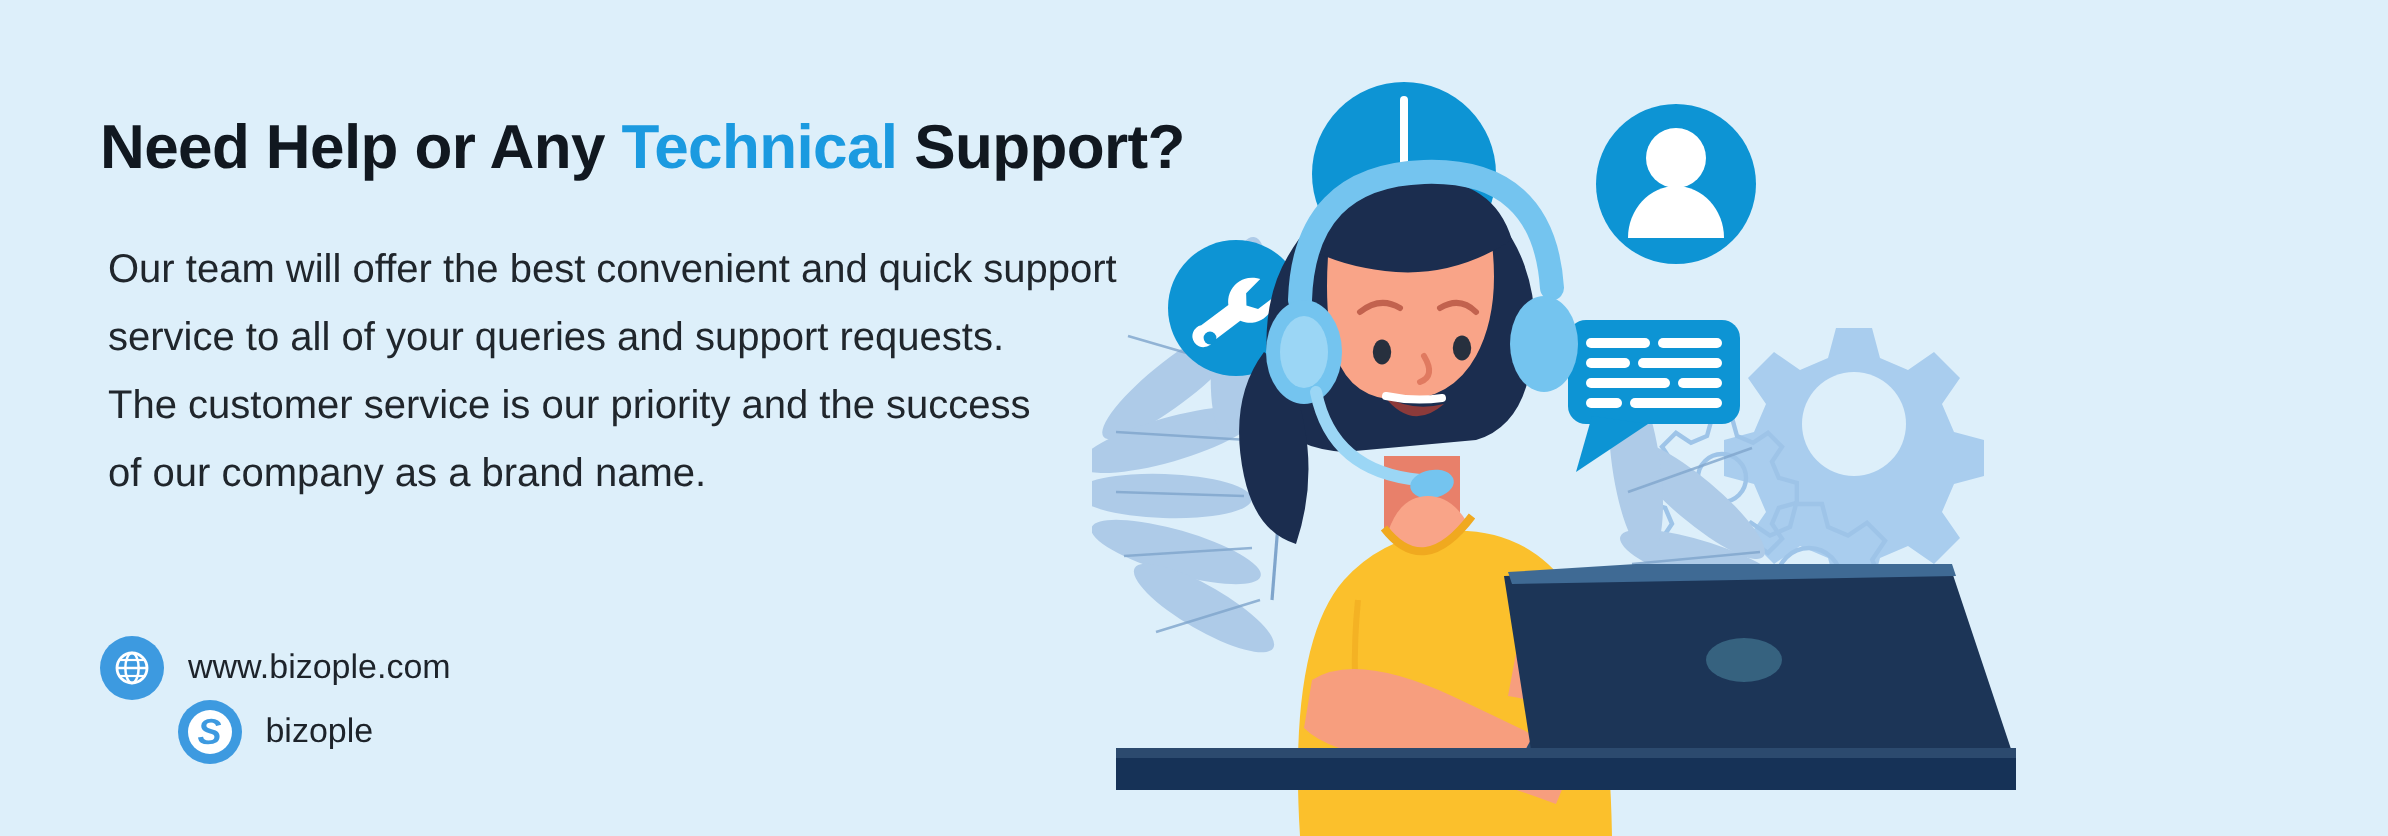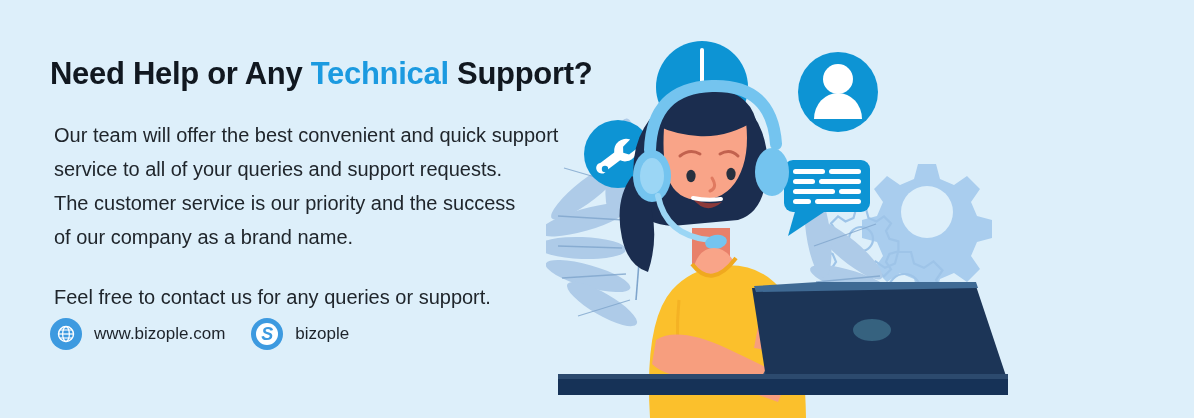--- a/index.html
+++ b/index.html
@@ -48,20 +48,21 @@
   #para-2 { margin-top: 26px; }
 
   
   #contact-row {
     position: absolute;
     left: 50px;
     top: 318px;
     display: flex;
     align-items: center;
     gap: 0px;
+    flex-direction: column;
   }
   .contact-item {
     display: flex;
     align-items: center;
     margin-right: 26px;
   }
   .contact-badge {
     width: 32px;
     height: 32px;
     border-radius: 50%;
@@ -100,21 +101,20 @@
 <div id="banner">
 
   <div id="text-col">
 
     <h1 id="headline"><span>Need Help or Any </span><span class="accent">Technical</span><span> Support?</span></h1>
 
     <p class="body-para" id="para-1">Our team will offer the best convenient and quick support
 service to all of your queries and support requests.
 The customer service is our priority and the success
 of our company as a brand name.</p>
-    <p class="body-para" id="para-2">Feel free to contact us for any queries or support.</p>
   </div>
 
   <div id="contact-row">
 
     <div class="contact-item">
       <span class="contact-badge">
         <svg width="20" height="20" viewBox="0 0 24 24" aria-hidden="true">
           <circle cx="12" cy="12" r="9" fill="none" stroke="#ffffff" stroke-width="1.7"></circle>
           <ellipse cx="12" cy="12" rx="4" ry="9" fill="none" stroke="#ffffff" stroke-width="1.5"></ellipse>
           <line x1="3" y1="12" x2="21" y2="12" stroke="#ffffff" stroke-width="1.5"></line>

